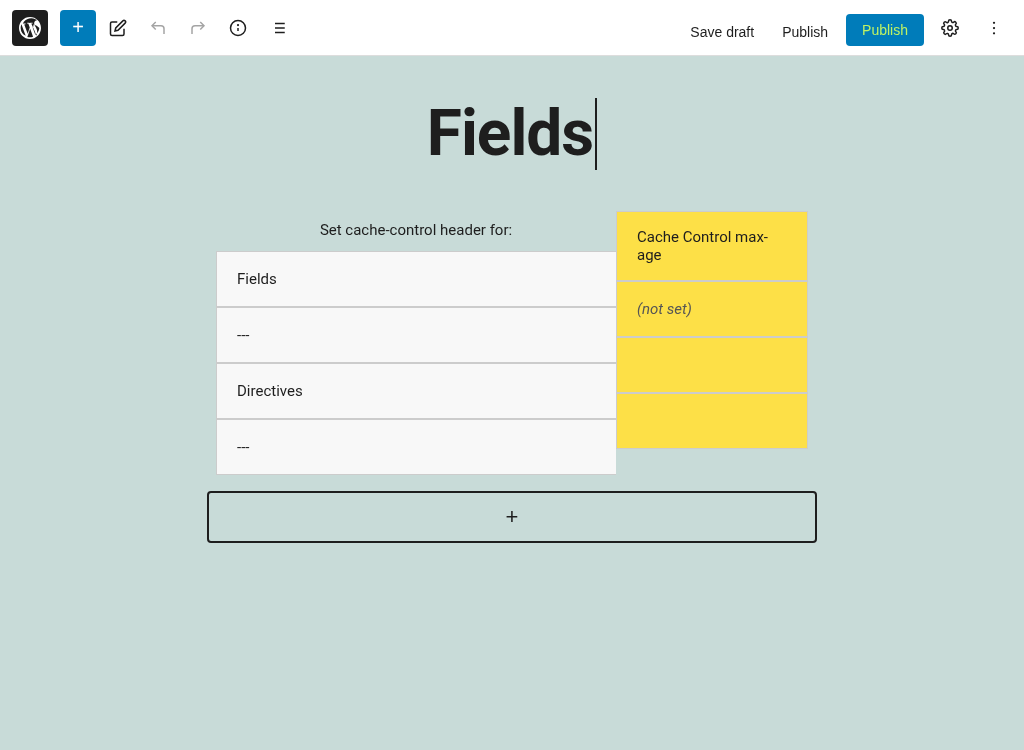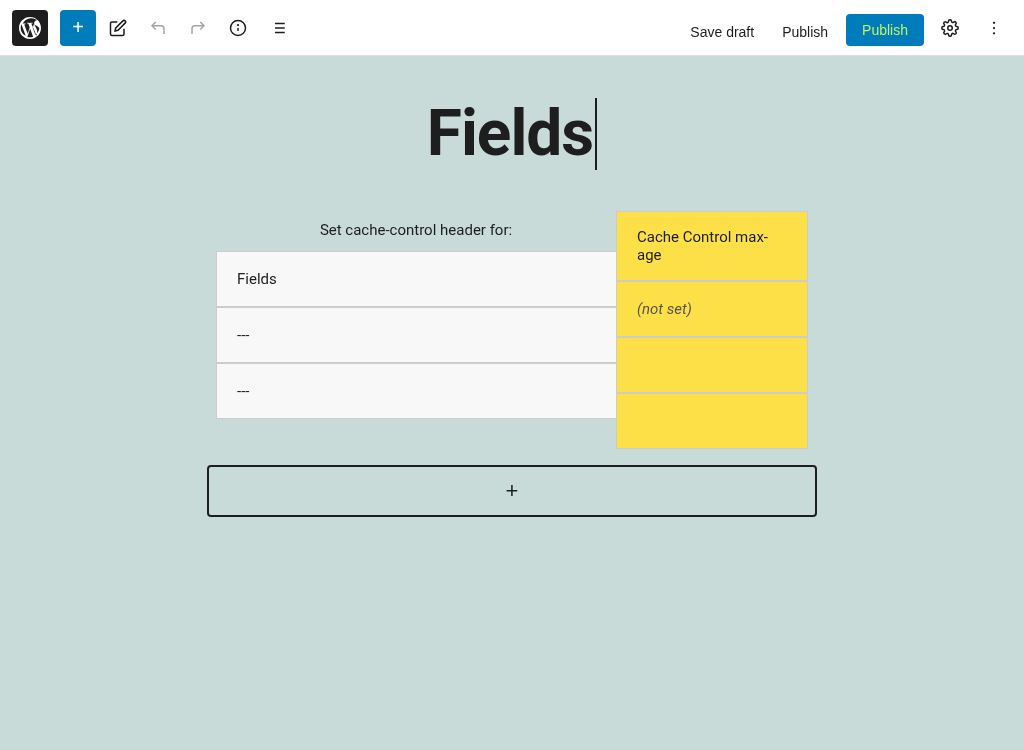--- a/index.html
+++ b/index.html
@@ -313,20 +313,23 @@
 
     <div class="table-left">
       <div class="col-header">Set cache-control header for:</div>
 
       <div class="table-cell">
         <span>Fields</span>
       </div>
       <div class="table-cell dashes">
         <span>---</span>
       </div>
+      <div class="table-cell">
+        <span>Directives</span>
+      </div>
       <div class="table-cell dashes">
         <span>---</span>
       </div>
     </div>
 
     <div class="table-right">
 
       <div class="table-cell">
         <span>Cache Control max-age</span>
       </div>

